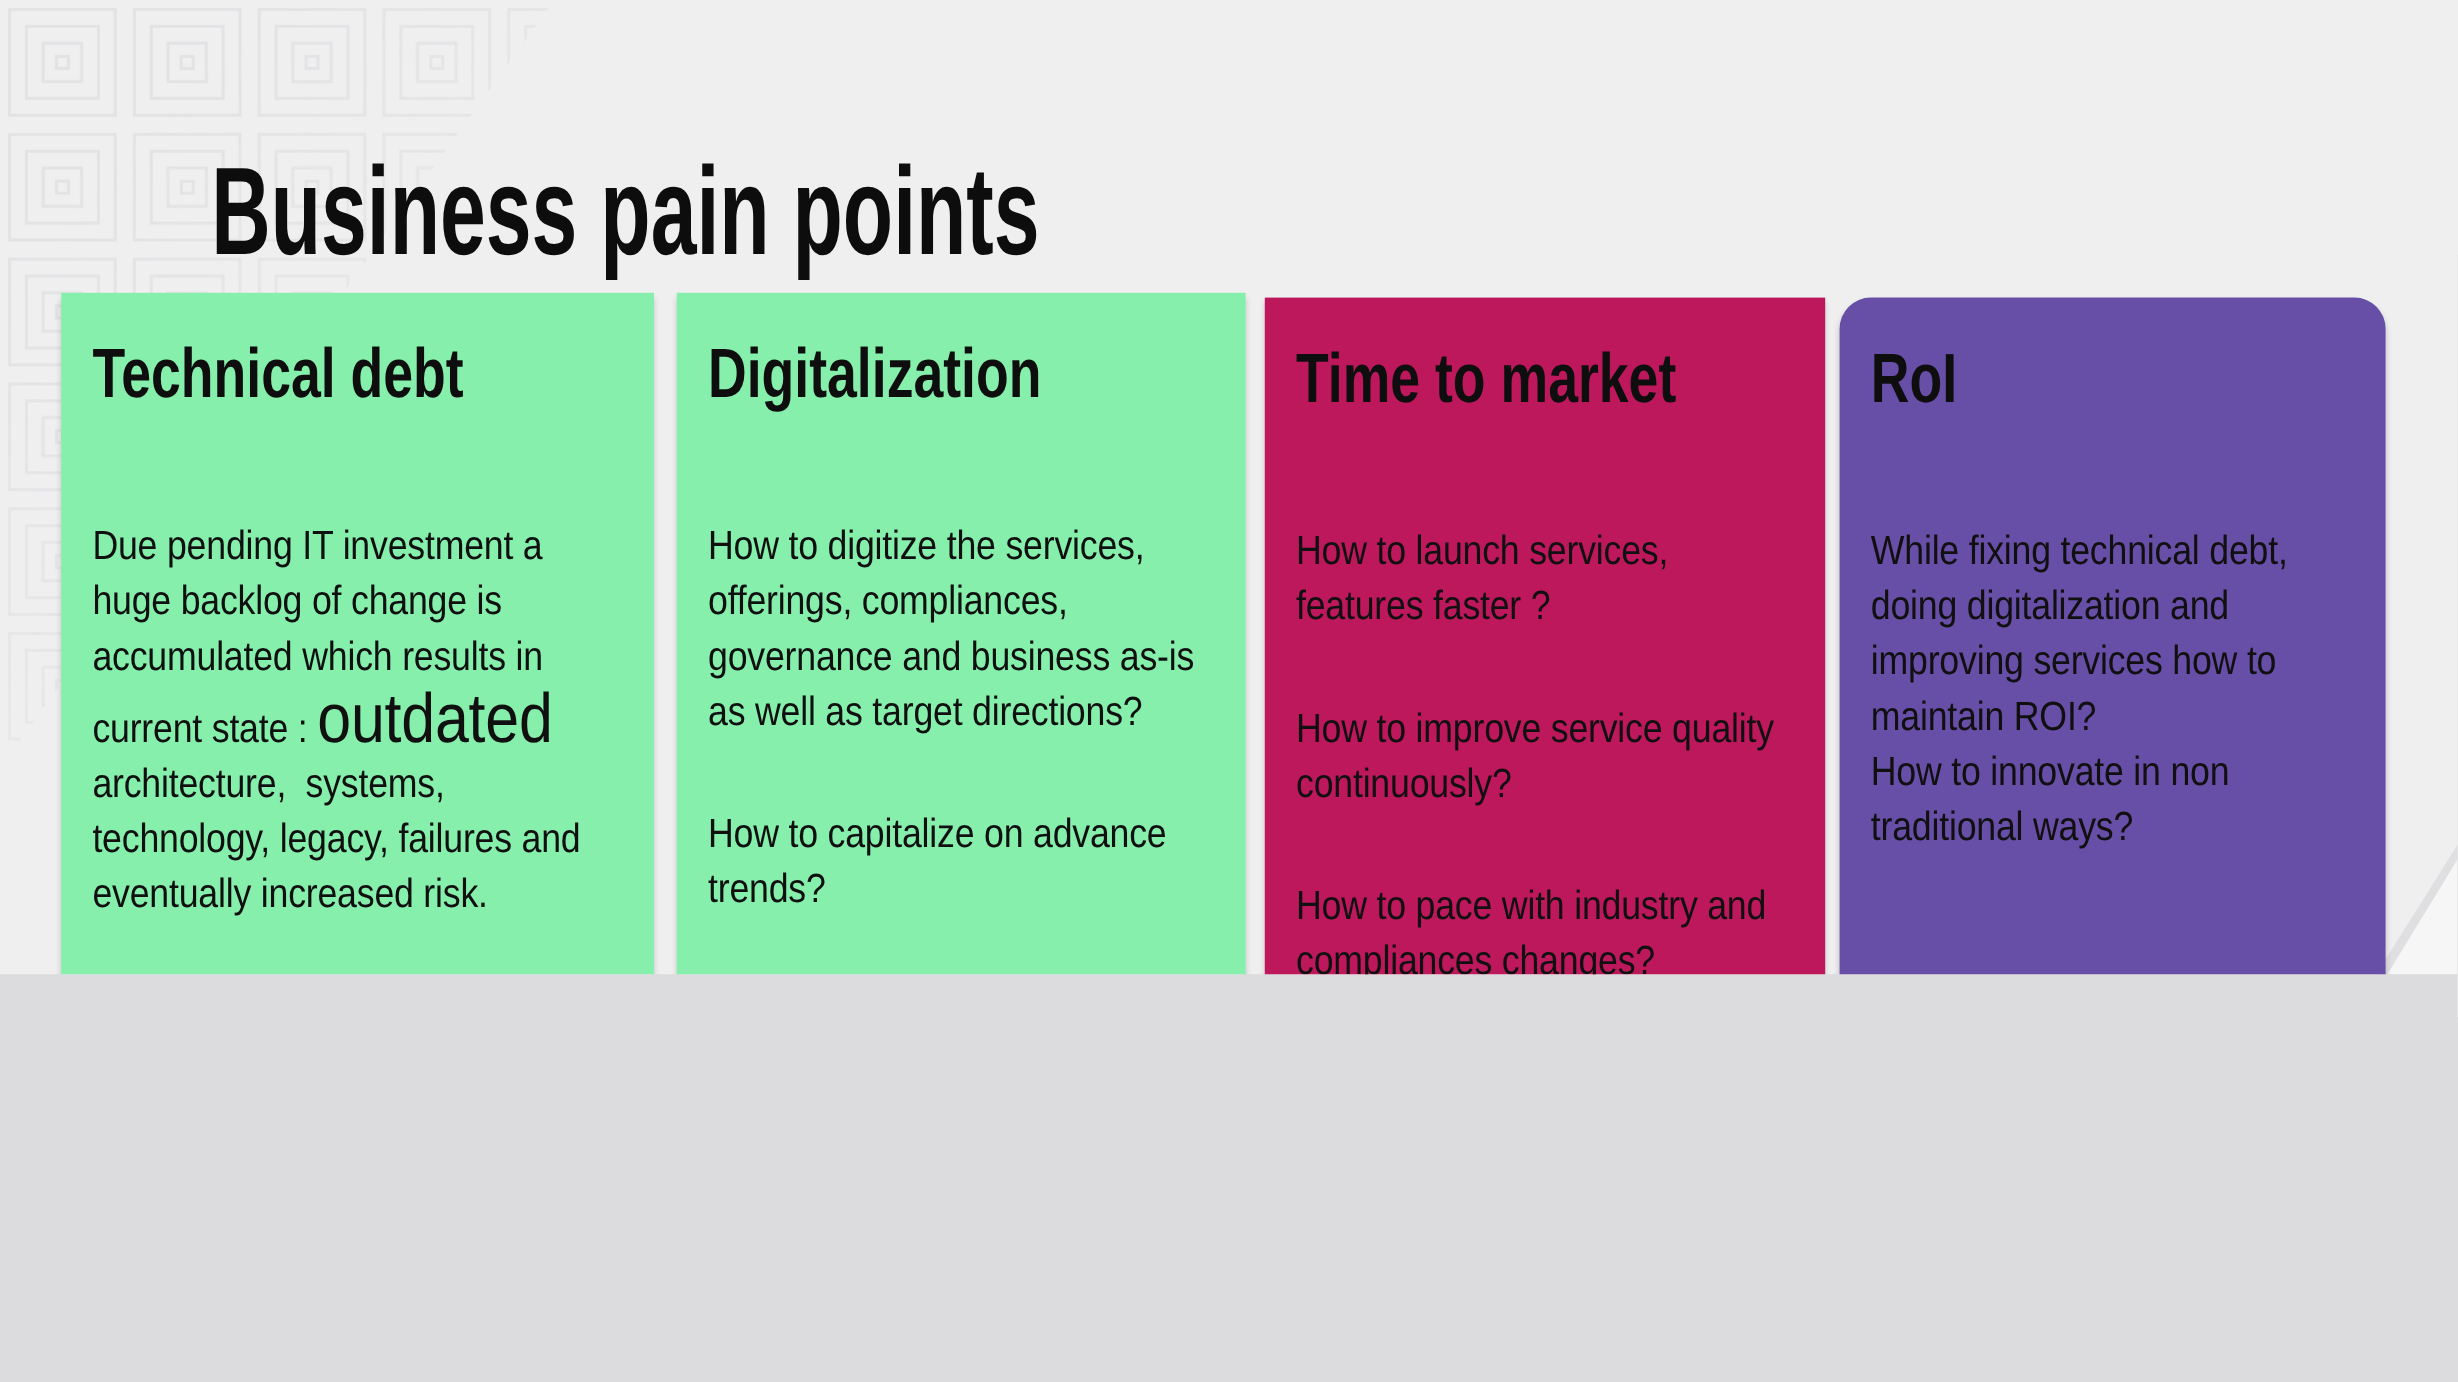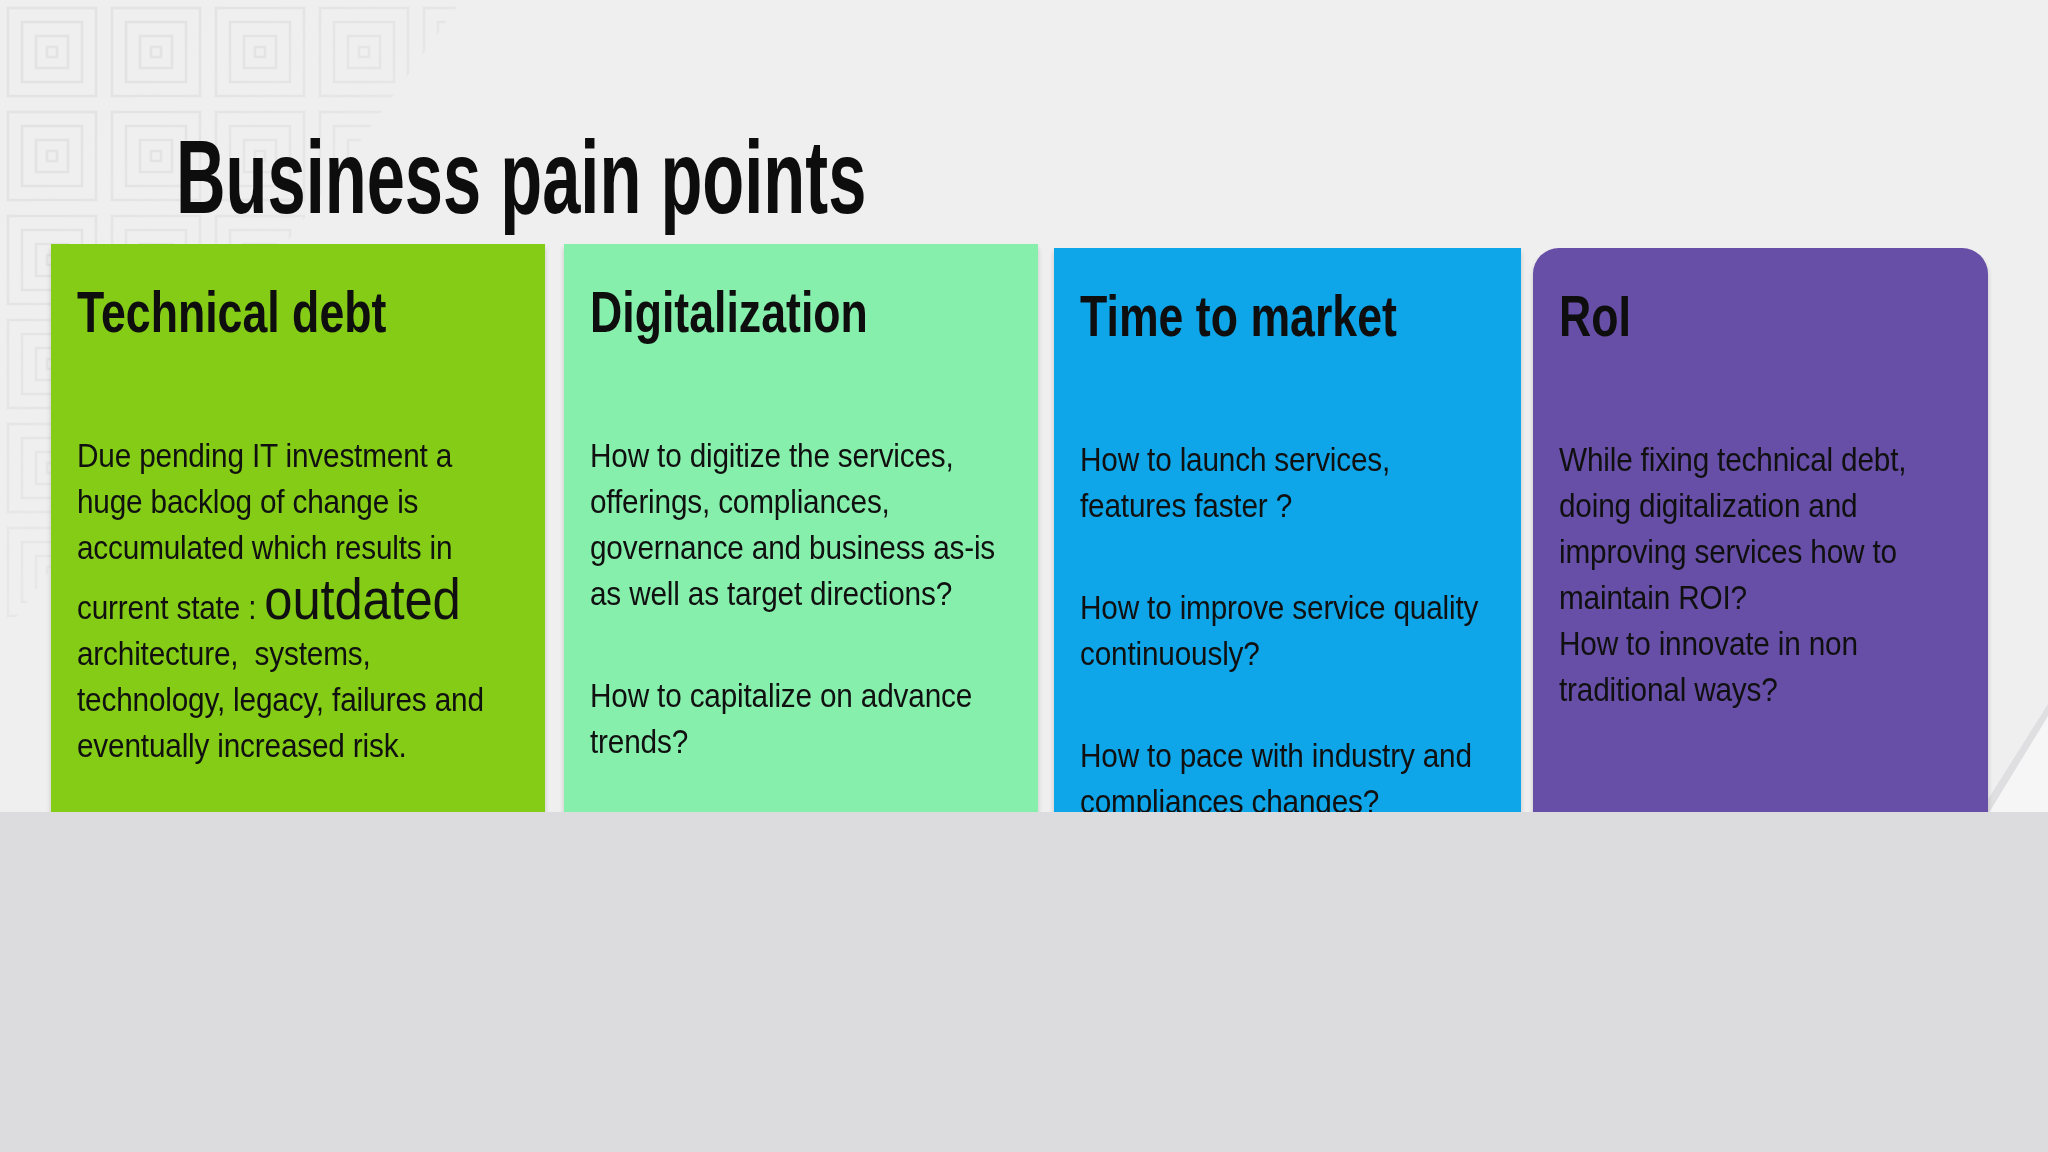--- a/index.html
+++ b/index.html
@@ -40,23 +40,23 @@
     font-size:104px;line-height:1.1;font-weight:700;color:#0d0d0d;
     transform:scaleX(.66);transform-origin:0 0;white-space:nowrap;
   }
 
   
   .card{
     position:absolute;top:244px;height:670px;
     padding:36px 26px;box-sizing:border-box;
     box-shadow:0 4px 5px rgba(0,0,0,.18);
   }
-  .card--technical-debt{left:51px;width:494px;background:#84cc16;}
+  .card--technical-debt{left:51px;width:494px;background:#86efac;}
   .card--digitalization{left:564px;width:474px;background:#86efac;}
-  .card--time-to-market{left:1054px;width:467px;top:248px;height:667px;background:#0ea5e9;}
+  .card--time-to-market{left:1054px;width:467px;top:248px;height:667px;background:#be185d;}
   .card--roi{left:1533px;width:455px;top:248px;height:666px;background:#674ea7;border-radius:26px;}
 
   .card-title{
     margin:0;font-size:58px;line-height:1.1;font-weight:700;color:#0e0e0e;
     transform:scaleX(.77);transform-origin:0 0;white-space:nowrap;
   }
   .card-body{
     margin-top:88px;
     font-size:34px;line-height:46px;font-weight:500;letter-spacing:-.2px;color:#101010;
     transform:scaleX(.875);transform-origin:0 0;width:114.28%;

